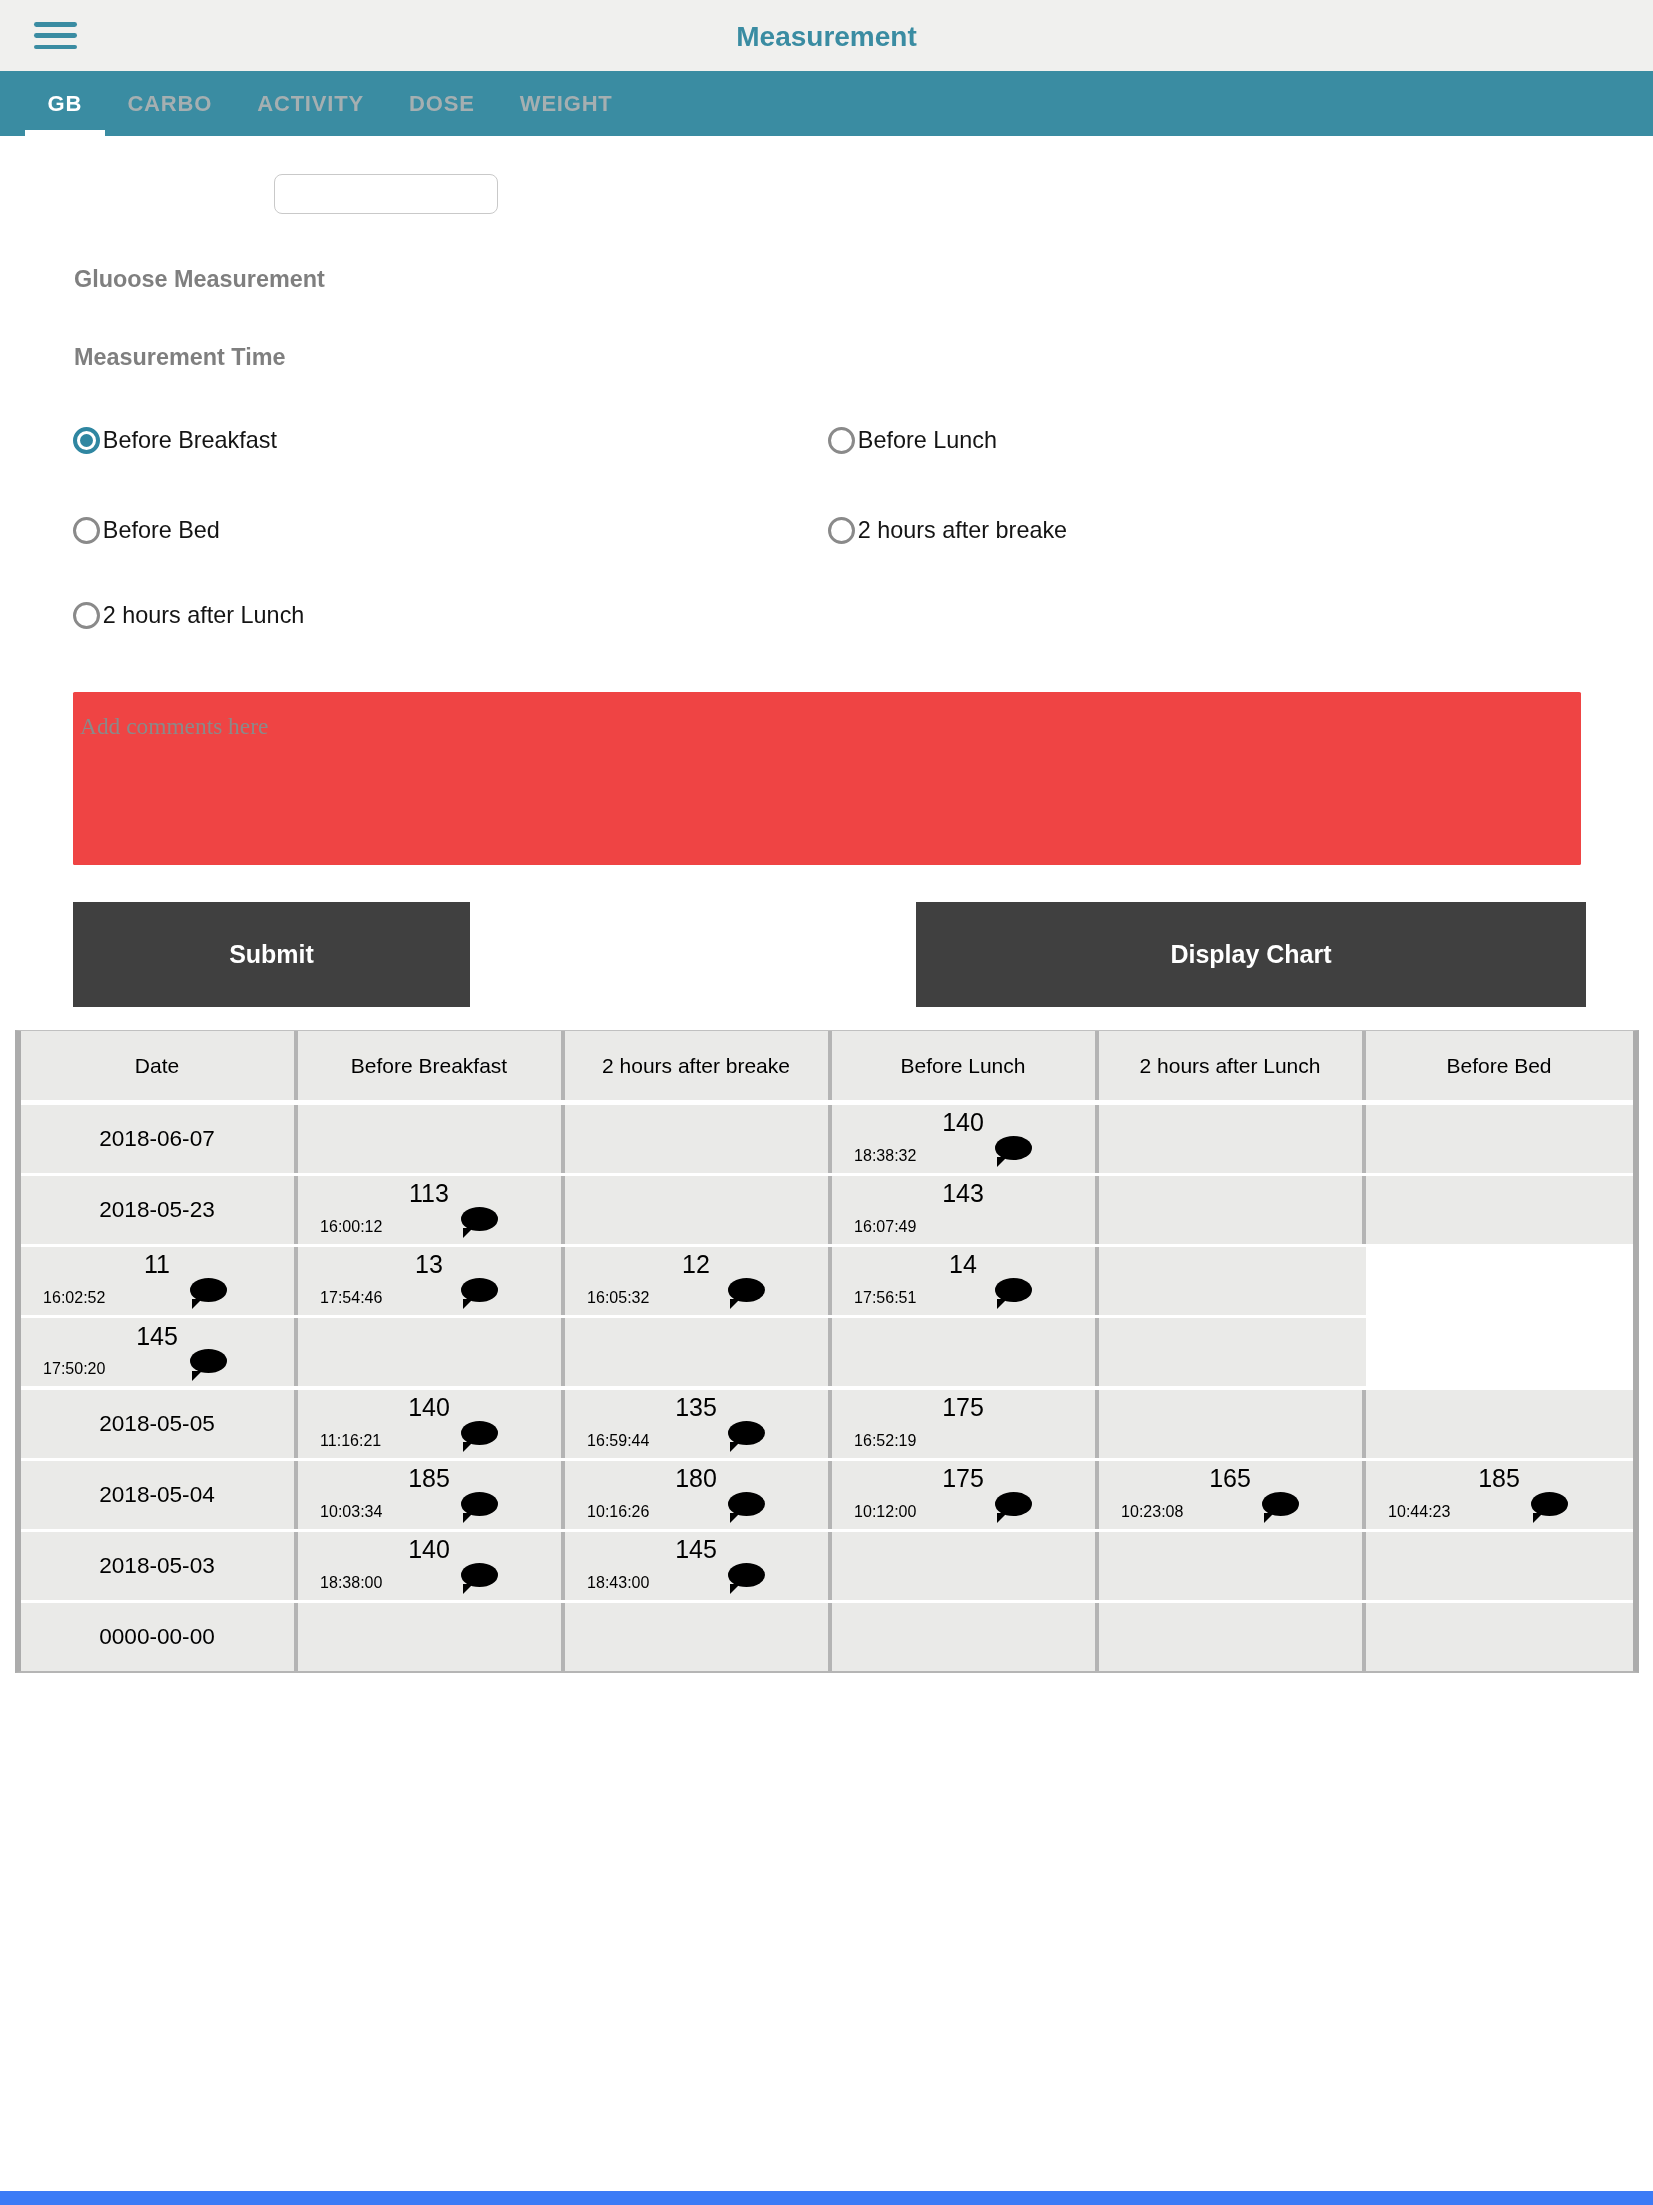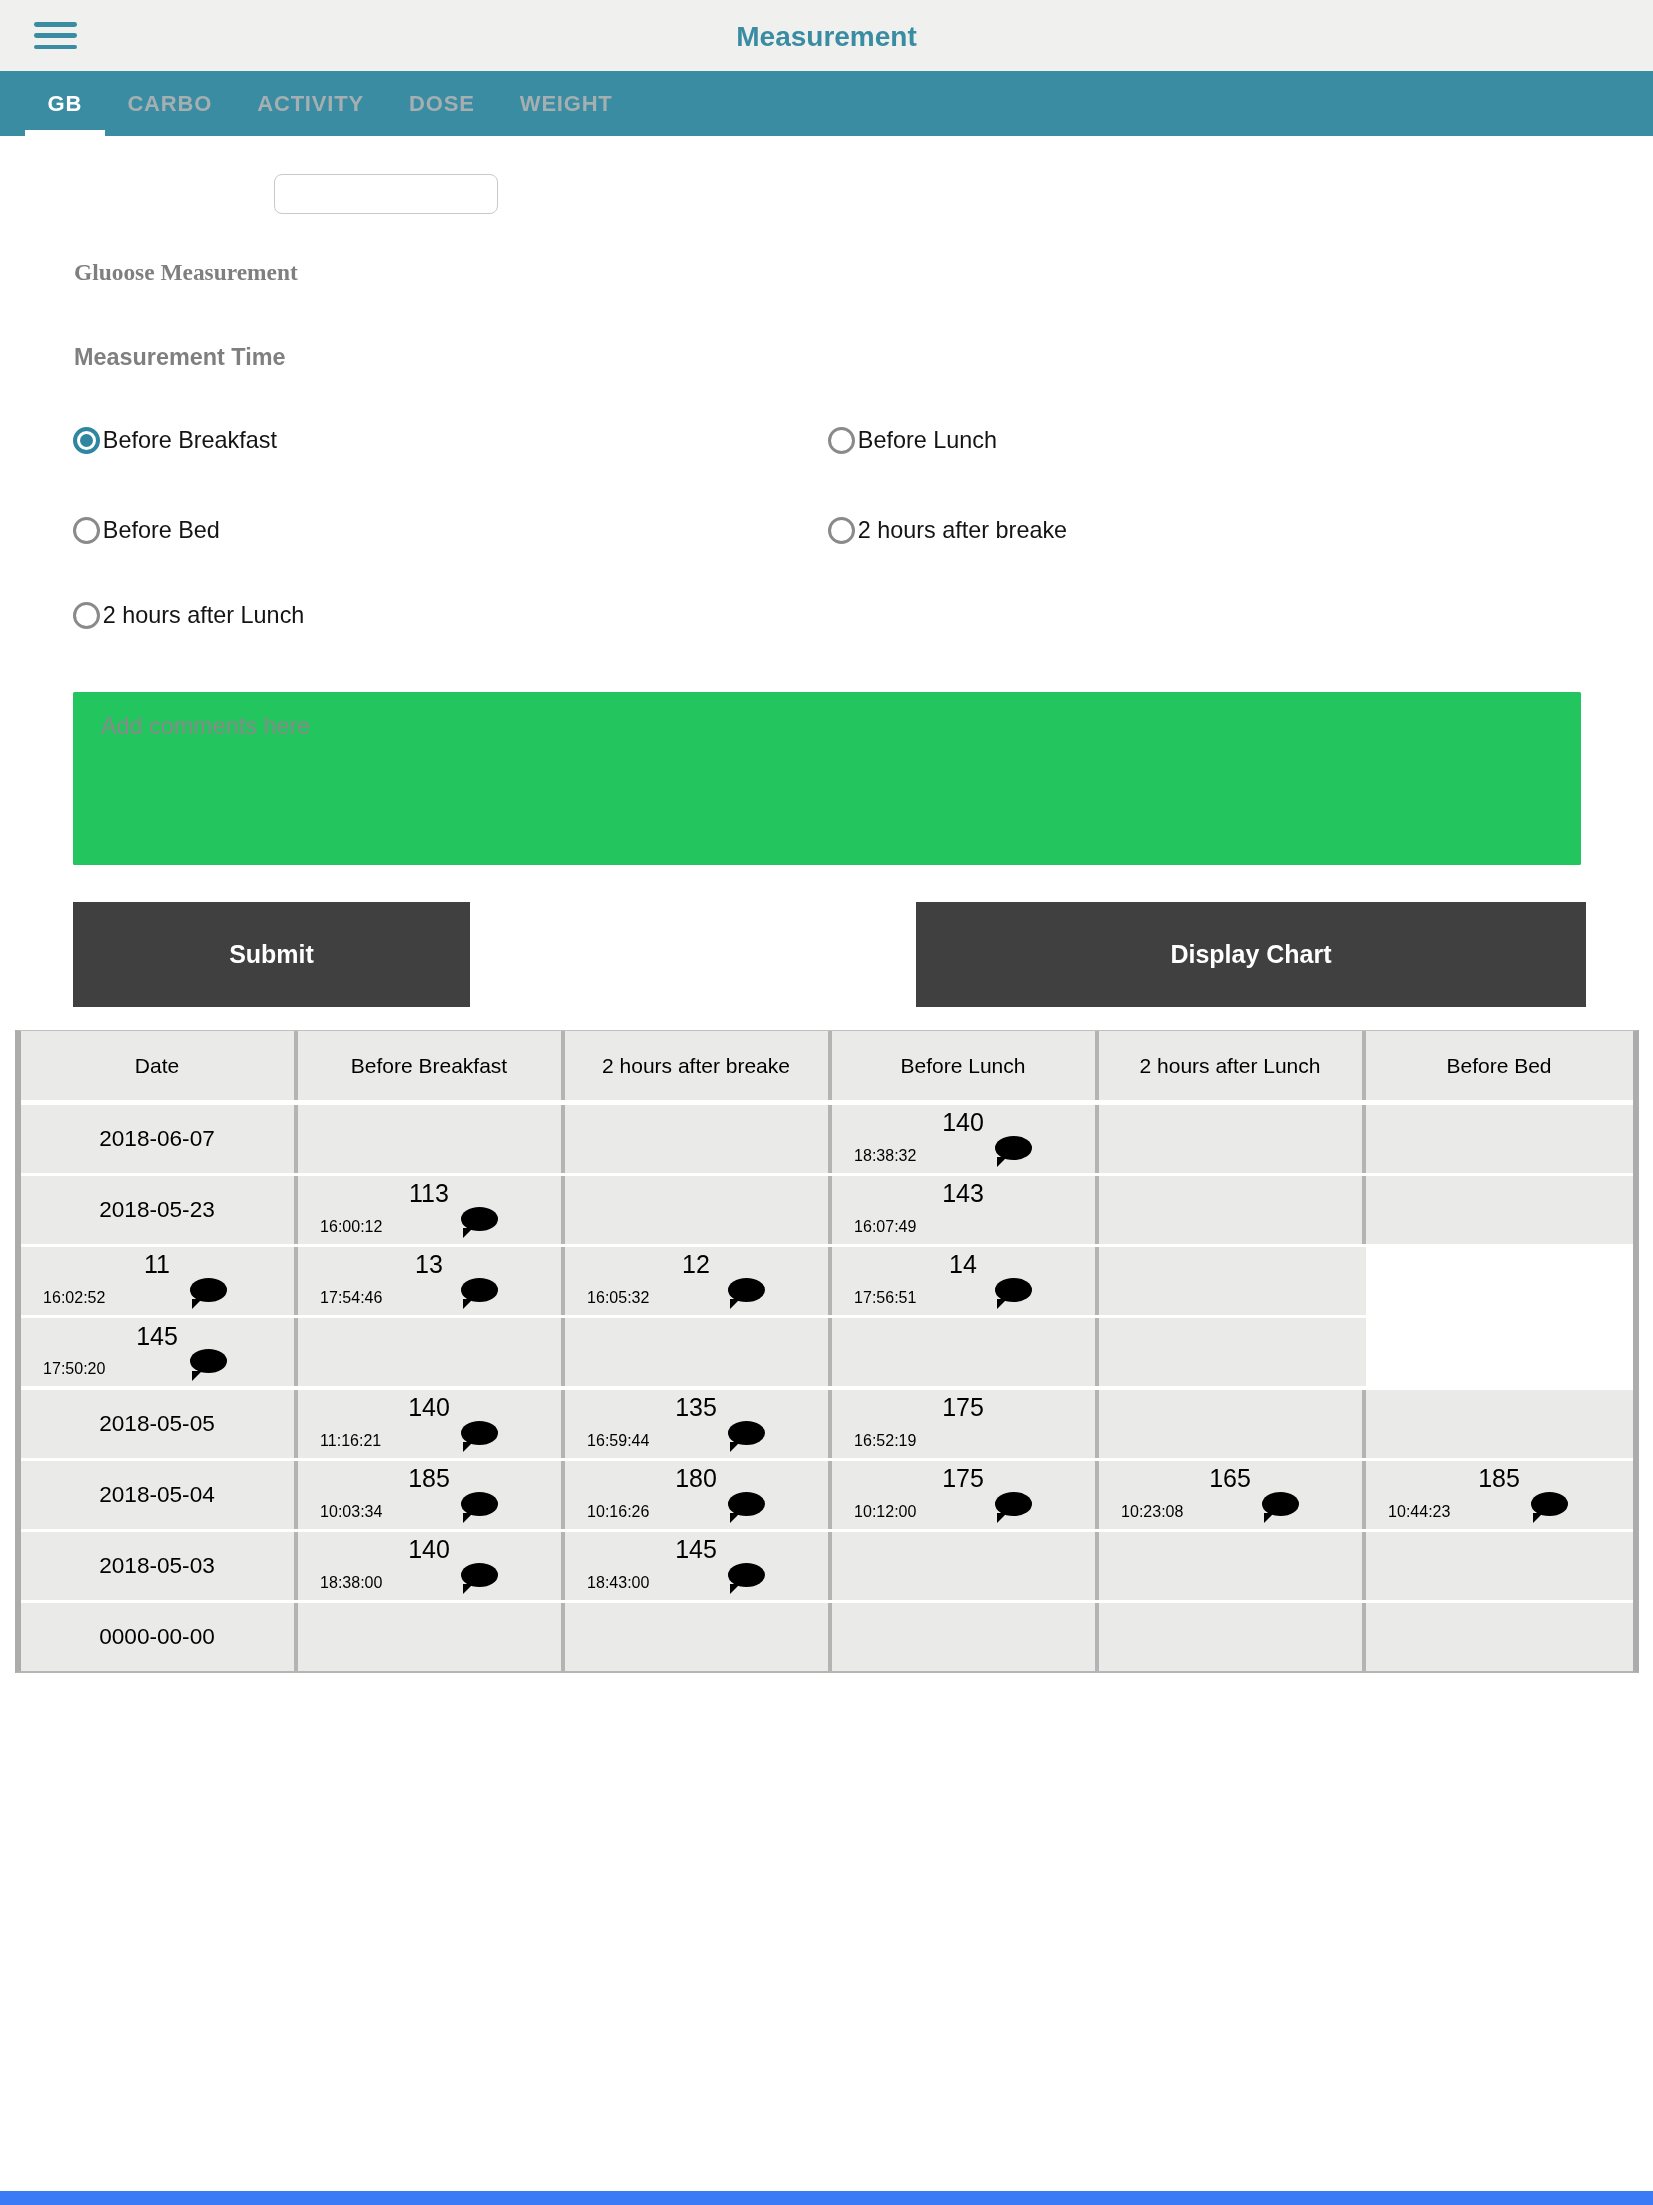--- a/index.html
+++ b/index.html
@@ -18,32 +18,32 @@
     display:flex;align-items:stretch;padding-left:25px;}
   .tab{position:relative;display:flex;align-items:center;padding:0 22.6px;
     font-size:22px;font-weight:700;letter-spacing:0.8px;color:#A5AFB1;cursor:pointer;}
   .tab.active{color:#ffffff;}
   .tab.active::after{content:"";position:absolute;left:0;right:0;bottom:-6.5px;height:13px;background:#ffffff;}
   
   .glucose-input{position:absolute;left:274px;top:174px;width:224px;height:40px;
     box-sizing:border-box;border:1.6px solid #C9C9C9;border-radius:8px;background:#fff;
     font-size:22.6px;padding:0 11.3px;color:#222;outline:none;}
   .form-label{position:absolute;left:74px;font-size:23.4px;font-weight:700;color:#7F7F7F;}
-  .label-glucose{top:259px;font-family:Liberation Serif, serif;}
+  .label-glucose{top:266px;}
   .label-time{top:344px;}
   .radio-item{position:absolute;display:flex;align-items:center;cursor:pointer;}
   .radio-circle{width:27.4px;height:27.4px;border-radius:50%;box-sizing:border-box;
     border:3.2px solid #8A8A8A;background:#fff;position:relative;flex:0 0 auto;}
   .radio-circle.selected{border:4px solid #2F86A1;}
   .radio-circle.selected::after{content:"";position:absolute;left:3.2px;top:3.2px;right:3.2px;bottom:3.2px;
     border-radius:50%;background:#2F86A1;}
   .radio-label{font-size:23.4px;color:#141414;margin-left:2.4px;white-space:nowrap;}
   .comments{position:absolute;left:73px;top:692px;width:1508px;height:173px;box-sizing:border-box;
-    background:#22c55e;border:none;border-radius:1.6px;resize:none;outline:none;
-    font-family:Liberation Sans, sans-serif;font-size:23.4px;color:#333;padding:21px 28px;}
+    background:#ef4444;border:none;border-radius:1.6px;resize:none;outline:none;
+    font-family:Liberation Serif, serif;font-size:23.4px;color:#333;padding:21px 7px;}
   .comments::placeholder{color:#8A8A8A;}
   .btn{position:absolute;top:902px;height:105px;background:#404040;color:#fff;
     font-size:25px;font-weight:700;display:flex;align-items:center;justify-content:center;
     cursor:pointer;user-select:none;}
   .btn-submit{left:73px;width:397px;}
   .btn-chart{left:916px;width:670px;}
   
   .gtable{position:absolute;left:14.5px;top:1030px;width:1624px;box-sizing:border-box;
     border-left:6.5px solid #ACACAC;border-right:6.5px solid #ACACAC;
     border-top:1.6px solid #C0C0C0;border-bottom:2.4px solid #B5B5B5;background:#fff;}

